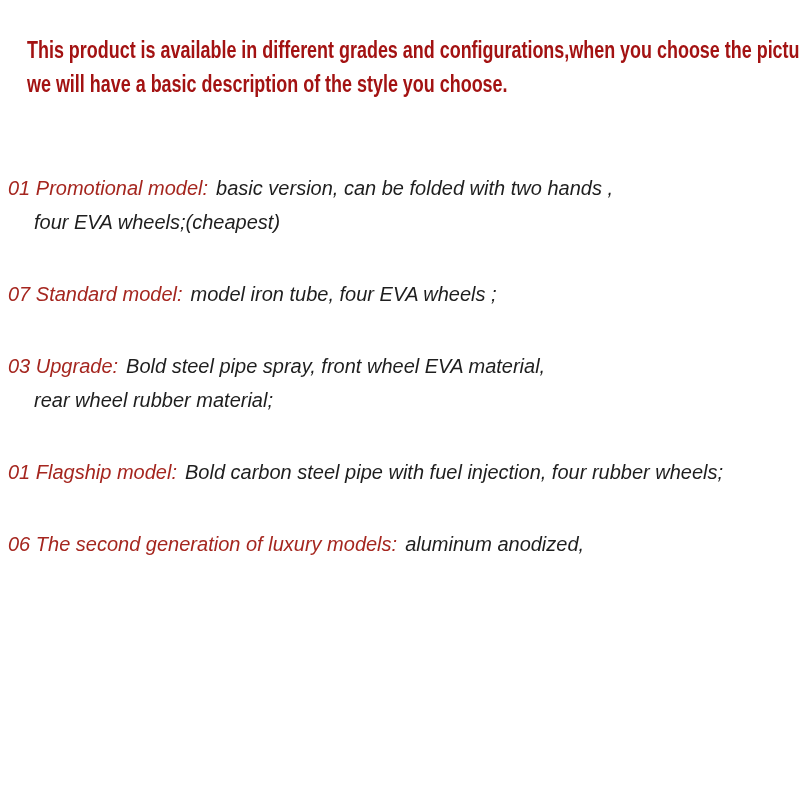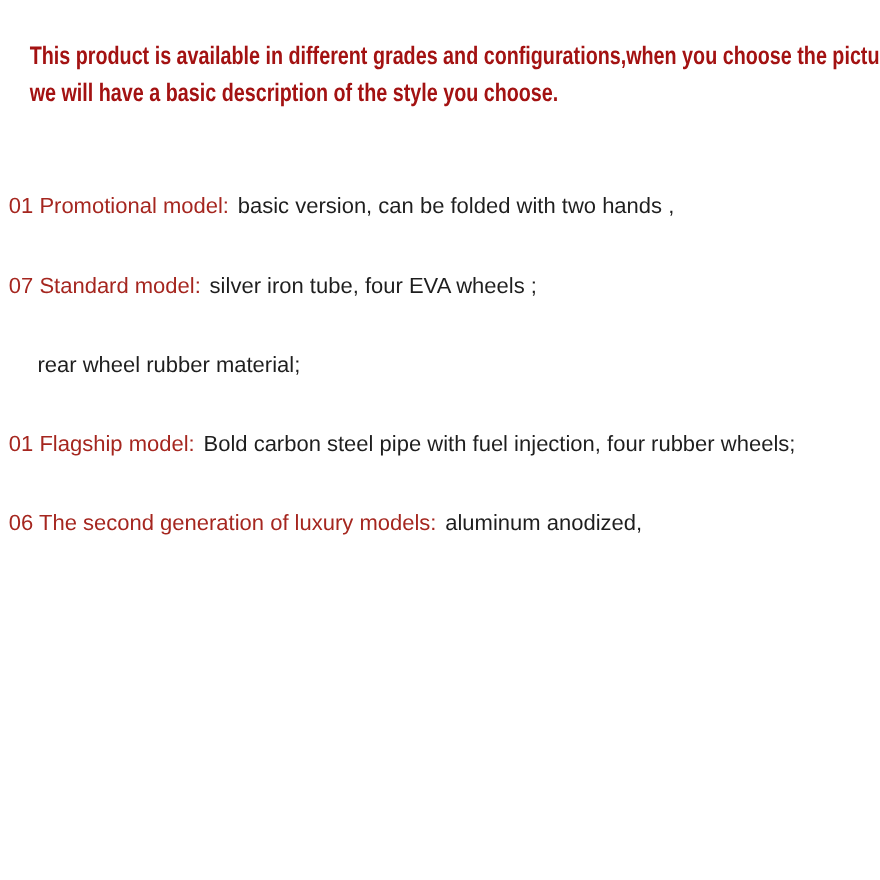--- a/index.html
+++ b/index.html
@@ -30,20 +30,21 @@
     transform: scaleX(0.78);
     transform-origin: 0 50%;
   }
 
   .items {
     margin-top: 70px;
     padding-left: 8px;
     font-size: 20px;
     line-height: 34px;
     color: var(--text_black);
+    font-style: italic;
   }
   .item { margin-bottom: 38px; }
   .item .line1 { white-space: nowrap; }
   .item .label {
     color: var(--label_red);
     margin-right: 8px;
   }
   .item .cont { padding-left: 26px; white-space: nowrap; }
 </style>
 </head>
@@ -53,28 +54,30 @@
 
   <div class="header">
     <div class="header-line">This product is available in different grades and configurations,when you choose the picture</div>
     <div class="header-line">we will have a basic description of the style you choose.</div>
   </div>
 
   <div class="items">
 
     <div class="item">
       <div class="line1"><span class="label">01 Promotional model:</span><span class="desc">basic version, can be folded with two hands ,</span></div>
+      <div class="cont">four EVA wheels;(cheapest)</div>
     </div>
 
     <div class="item">
-      <div class="line1"><span class="label">07 Standard model:</span><span class="desc">silver iron tube, four EVA wheels ;</span></div>
+      <div class="line1"><span class="label">07 Standard model:</span><span class="desc">model iron tube, four EVA wheels ;</span></div>
       <div class="cont"></div>
     </div>
 
     <div class="item">
+      <div class="line1"><span class="label">03 Upgrade:</span><span class="desc">Bold steel pipe spray, front wheel EVA material,</span></div>
       <div class="cont">rear wheel rubber material;</div>
     </div>
 
     <div class="item">
       <div class="line1"><span class="label">01 Flagship model:</span><span class="desc">Bold carbon steel pipe with fuel injection, four rubber wheels;</span></div>
       <div class="cont"></div>
     </div>
 
 
     <div class="item">

